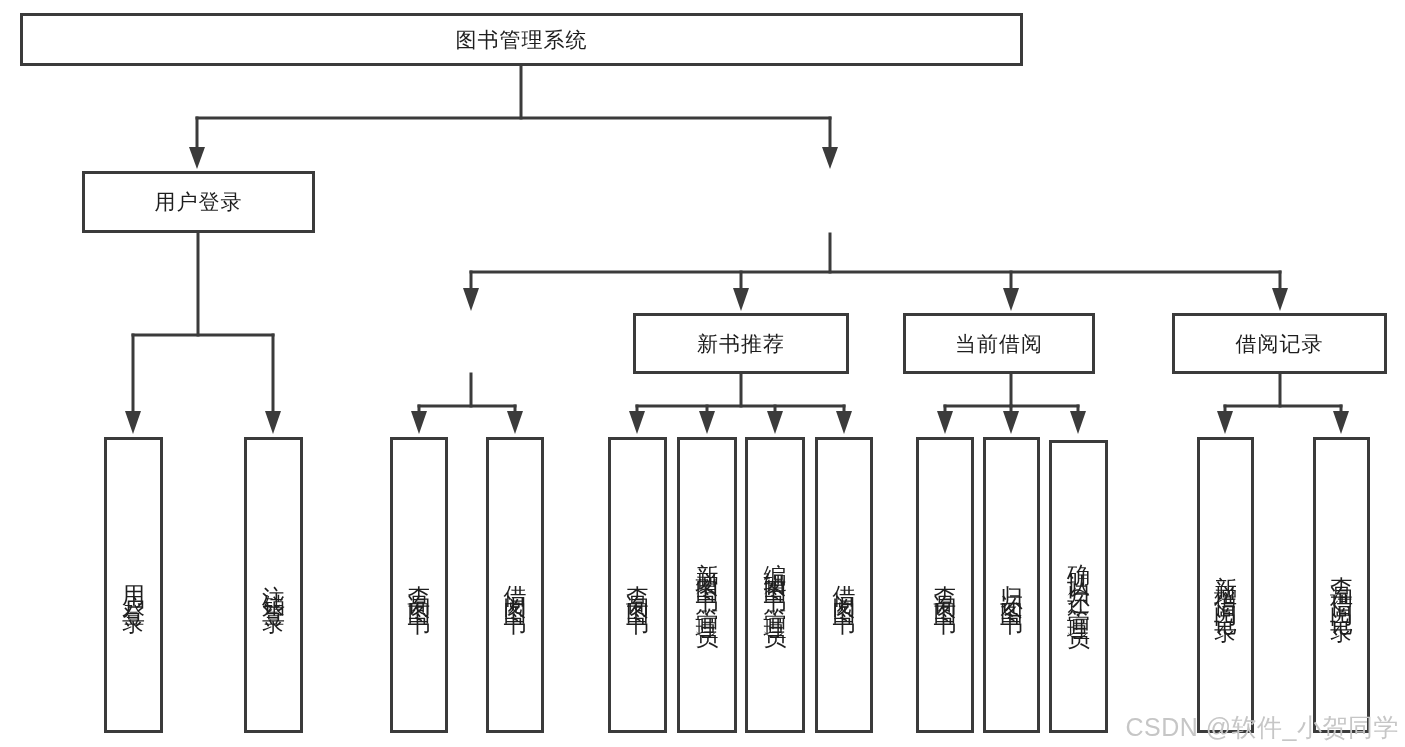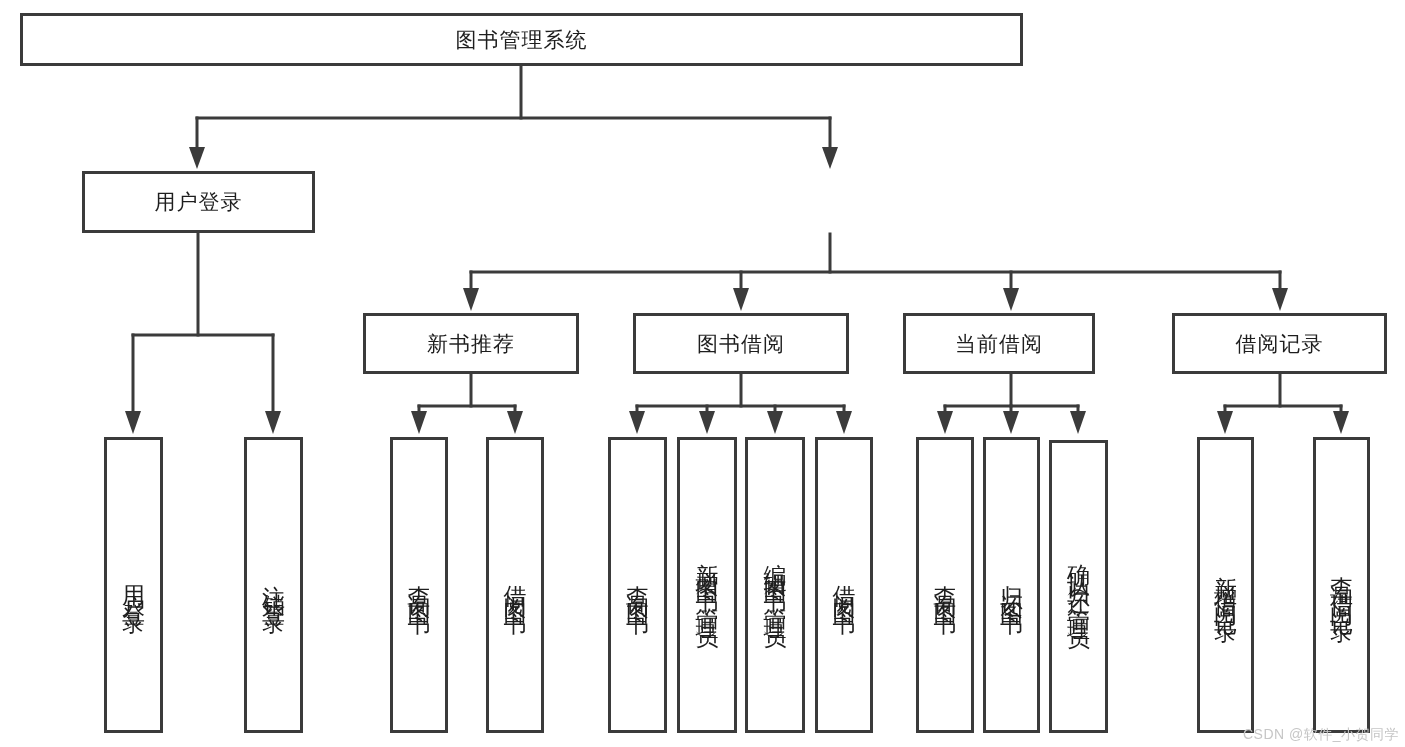--- a/index.html
+++ b/index.html
@@ -32,21 +32,21 @@
   .box.v{
     writing-mode:vertical-rl;
     text-orientation:mixed;
     font-size:23px;
     letter-spacing:9px;
     line-height:1;
   }
   .watermark{
     position:absolute;
     right:6px;bottom:3px;
-    font-size:14px;
+    font-size:25px;
     color:#c6c6c6;
     letter-spacing:0.5px;
     user-select:none;
   }
 </style>
 </head>
 <body>
 
 <div class="stage">
 
@@ -109,22 +109,21 @@
     <path d="M1225 406 V414"></path>
     <path d="M1341 406 V414"></path>
     <polygon points="1217,411 1233,411 1225,434"></polygon>
     <polygon points="1333,411 1349,411 1341,434"></polygon>
   </svg>
 
   <div class="box" style="left:20px;top:13px;width:1003px;height:53px;">图书管理系统</div>
 
   <div class="box" style="left:82px;top:171px;width:233px;height:62px;">用户登录</div>
 
-  <div class="box" style="left:363px;top:313px;width:216px;height:61px;">新书推荐</div>
-  <div class="box" style="left:633px;top:313px;width:216px;height:61px;">图书借阅</div>
+  <div class="box" style="left:633px;top:313px;width:216px;height:61px;">新书推荐</div>
   <div class="box" style="left:903px;top:313px;width:192px;height:61px;">当前借阅</div>
   <div class="box" style="left:1172px;top:313px;width:215px;height:61px;">借阅记录</div>
 
   <div class="box v" style="left:104px;top:437px;width:59px;height:296px;">用户登录</div>
   <div class="box v" style="left:244px;top:437px;width:59px;height:296px;">注销登录</div>
 
   <div class="box v" style="left:390px;top:437px;width:58px;height:296px;">查询图书</div>
   <div class="box v" style="left:486px;top:437px;width:58px;height:296px;">借阅图书</div>
 
   <div class="box v" style="left:608px;top:437px;width:59px;height:296px;">查询图书</div>

